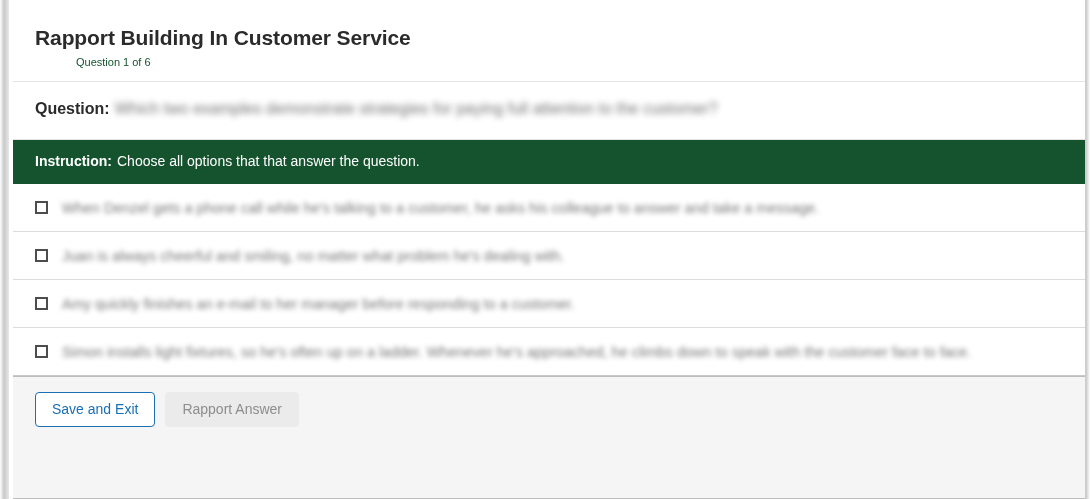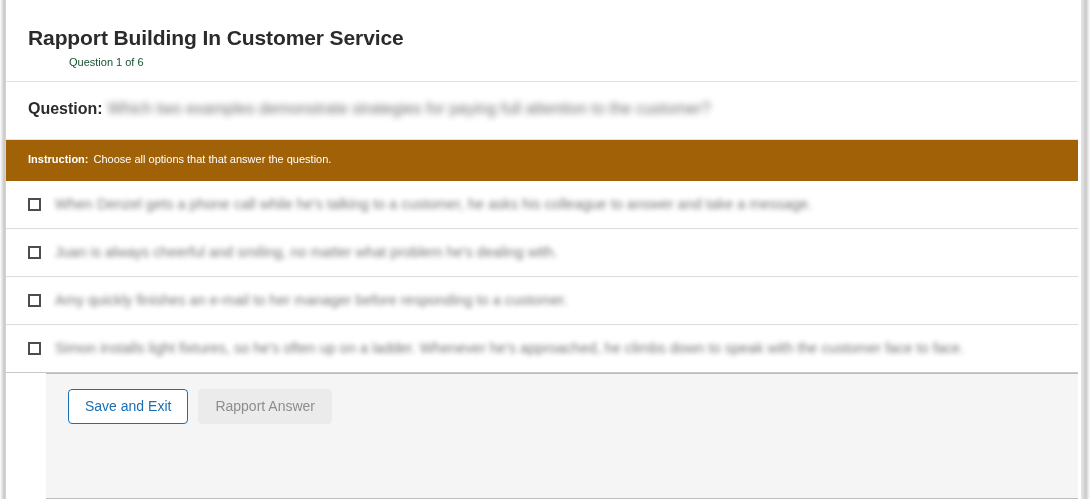--- a/index.html
+++ b/index.html
@@ -30,21 +30,21 @@
   }
   .gutter.left  { left: 0; }
   .gutter.right {
     right: 0;
     width: 9px;
     background: linear-gradient(to left, #ffffff 0%, #c9c9c9 45%, #e8e8e8 100%);
   }
 
   .card {
     position: absolute;
-    left: 6px;
+    left: 13px;
     top: 0;
     width: 1072px;
     height: 499px;
     background: #ffffff;
     display: flex;
     flex-direction: column;
   }
 
   
   .header {
@@ -86,24 +86,24 @@
     color: #3a3a3a;
     margin-left: 5px;
     filter: blur(3.2px);
     opacity: 0.72;
     white-space: nowrap;
     overflow: hidden;
   }
 
   
   .instruction-bar {
-    background: #a16207;
+    background: #14532d;
     color: #ffffff;
     padding: 13px 22px 14px 22px;
-    font-size: 11px;
+    font-size: 14px;
     line-height: 1.2;
     display: flex;
     align-items: baseline;
     white-space: nowrap;
   }
   .instruction-label { font-weight: bold; }
   .instruction-text  { font-weight: normal; margin-left: 5px; }
 
   
   .options { flex: 0 0 auto; background: #ffffff; }
@@ -137,21 +137,20 @@
   
   .footer {
     flex: 1 1 auto;
     background: #f5f5f5;
     border-top: 1px solid #bdbdbd;
     border-bottom: 1px solid #bdbdbd;
     display: flex;
     align-items: flex-start;
     padding: 15px 22px 0 22px;
     gap: 10px;
-    margin-left: 40px;
   }
   .btn {
     font-family: "Liberation Sans", sans-serif;
     font-size: 14px;
     line-height: 1;
     padding: 9px 16px 10px 16px;
     border-radius: 4px;
     cursor: pointer;
     white-space: nowrap;
   }

